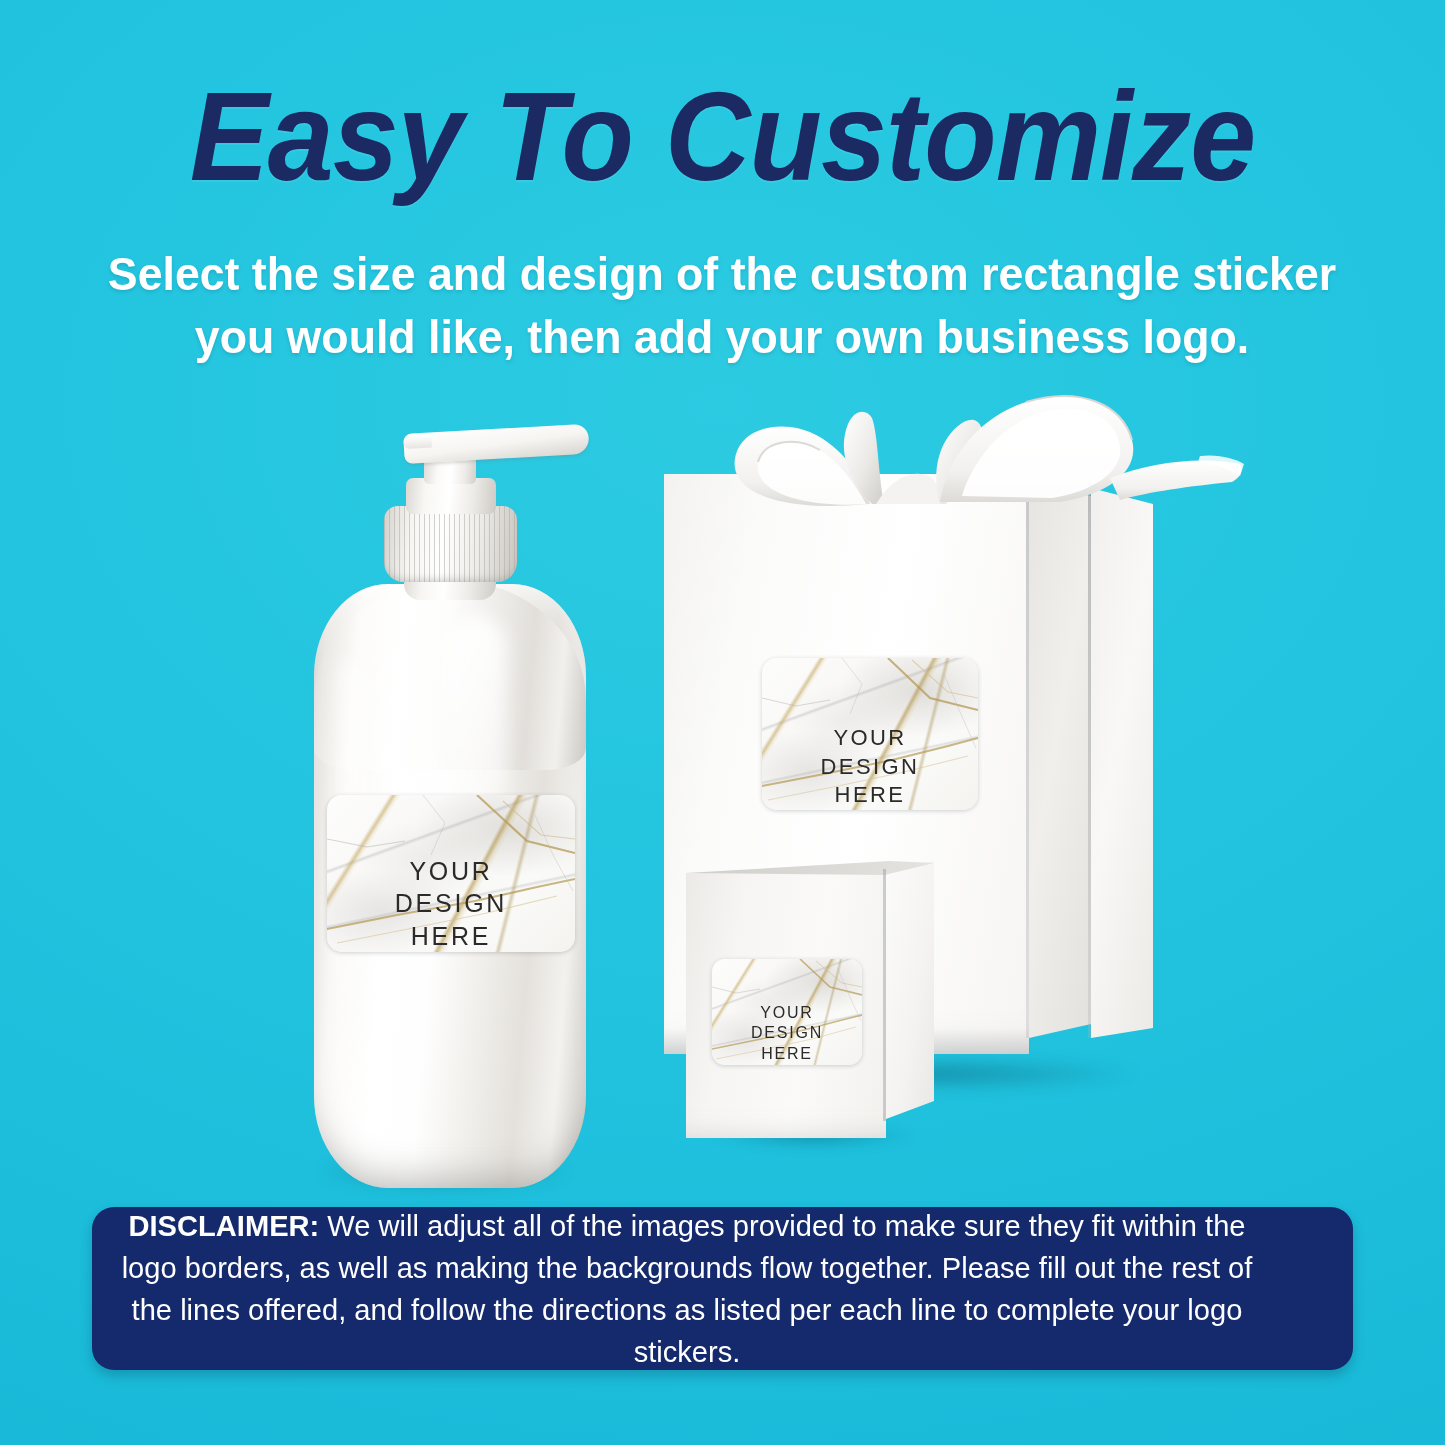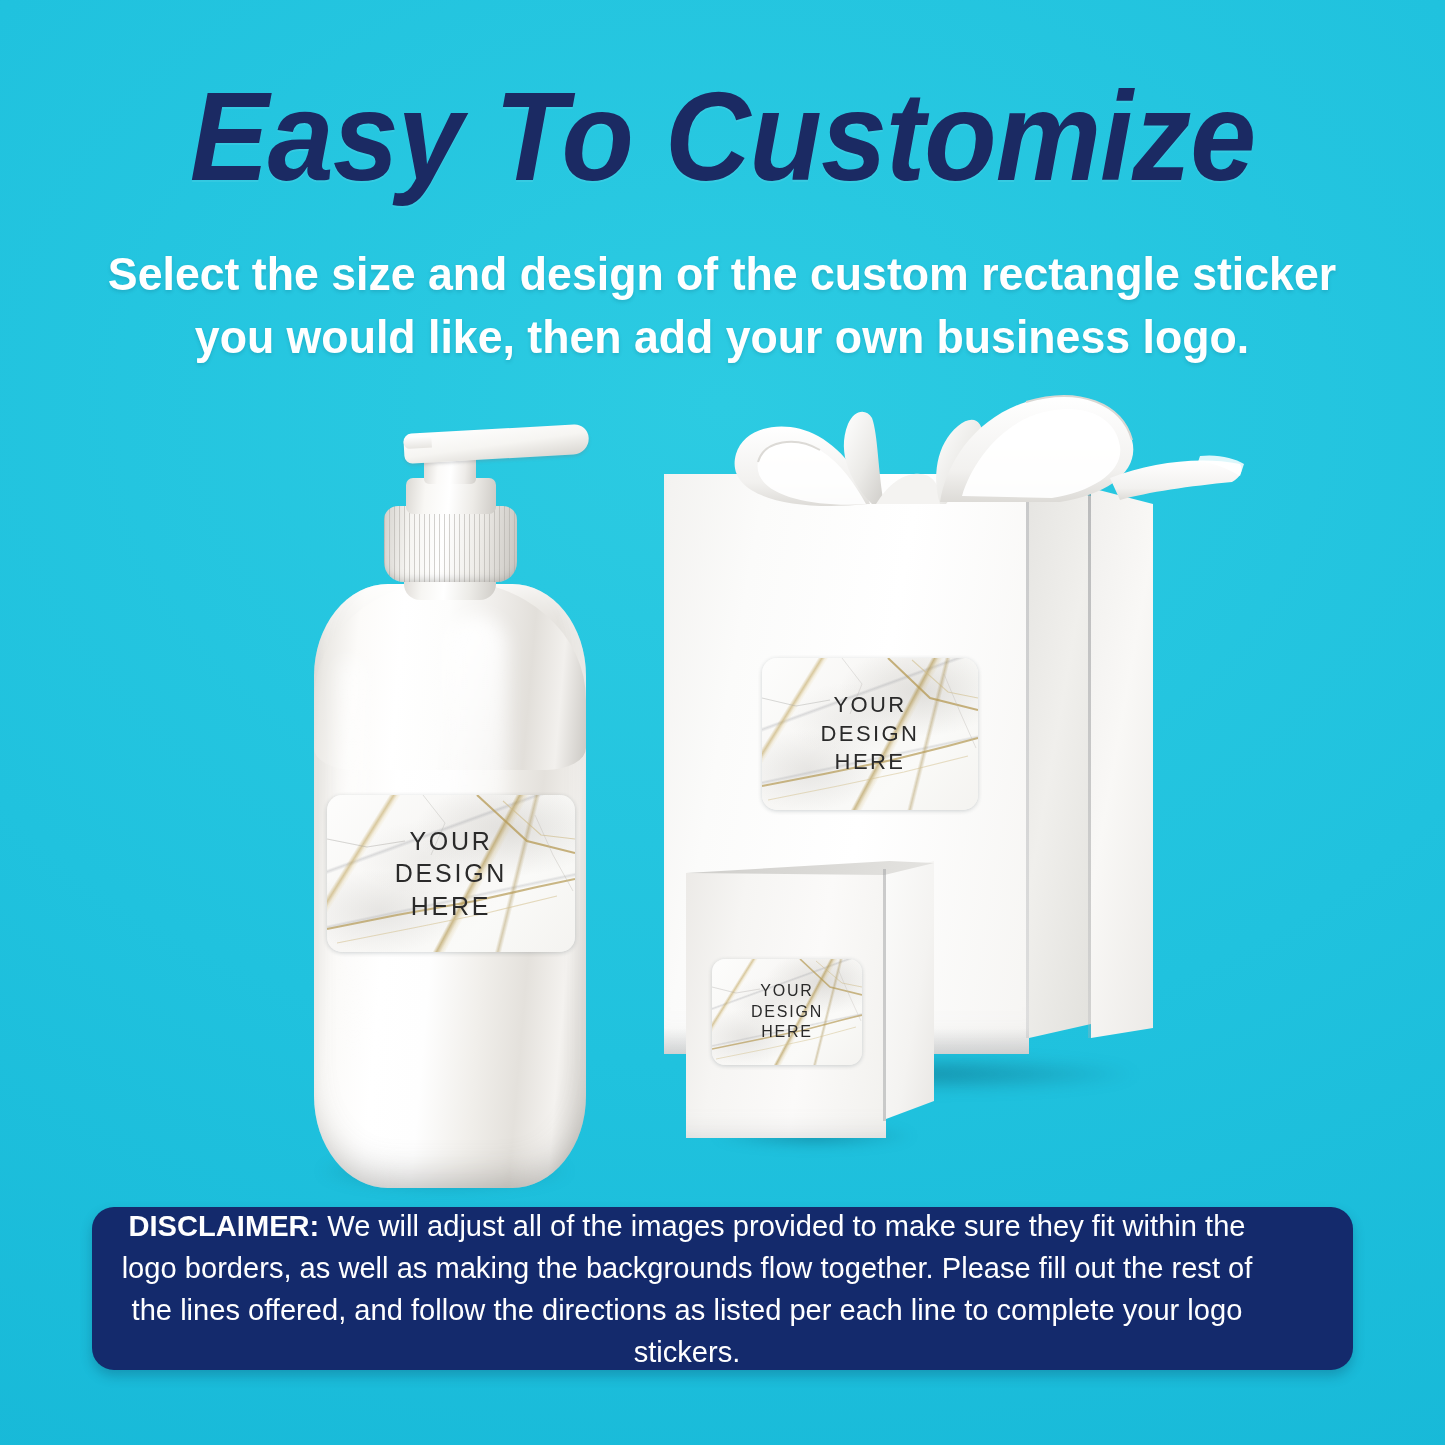--- a/index.html
+++ b/index.html
@@ -39,21 +39,21 @@
       linear-gradient(122deg, rgba(198,168,96,.0) 18%, rgba(189,160,84,.55) 19.3%, rgba(226,206,150,.25) 20.4%, rgba(0,0,0,0) 21.4%),
       linear-gradient(118deg, rgba(176,148,74,.0) 57%, rgba(176,148,74,.62) 58.2%, rgba(214,193,136,.28) 59.6%, rgba(0,0,0,0) 61%),
       linear-gradient(104deg, rgba(160,140,80,.0) 72%, rgba(163,137,70,.40) 73.1%, rgba(0,0,0,0) 74.4%),
       linear-gradient(160deg, rgba(150,152,158,.0) 30%, rgba(150,152,158,.30) 31%, rgba(0,0,0,0) 32.2%),
       linear-gradient(168deg, rgba(150,152,158,.0) 62%, rgba(146,148,154,.26) 63%, rgba(0,0,0,0) 64.3%),
       radial-gradient(62% 48% at 74% 22%, rgba(168,164,158,.30) 0%, rgba(255,255,255,0) 62%),
       radial-gradient(50% 40% at 22% 74%, rgba(170,168,164,.22) 0%, rgba(255,255,255,0) 66%),
       radial-gradient(40% 34% at 40% 40%, rgba(176,174,170,.14) 0%, rgba(255,255,255,0) 70%),
       linear-gradient(135deg,#fdfdfc 0%, #f7f6f4 40%, #fafaf8 70%, #f4f3f0 100%);
     box-shadow:0 1px 4px rgba(40,60,70,.22);
-    display:flex;align-items:center;justify-content:center;
+    display:flex;align-items:flex-end;justify-content:center;
   }
   .sticker .vein{position:absolute;inset:0;pointer-events:none;}
   .sticker-text{
     position:relative;text-align:center;color:#2a2a2a;
     font-weight:400;line-height:1.30;letter-spacing:.11em;
     text-transform:uppercase;
     white-space:pre-line;
   }
 
   

